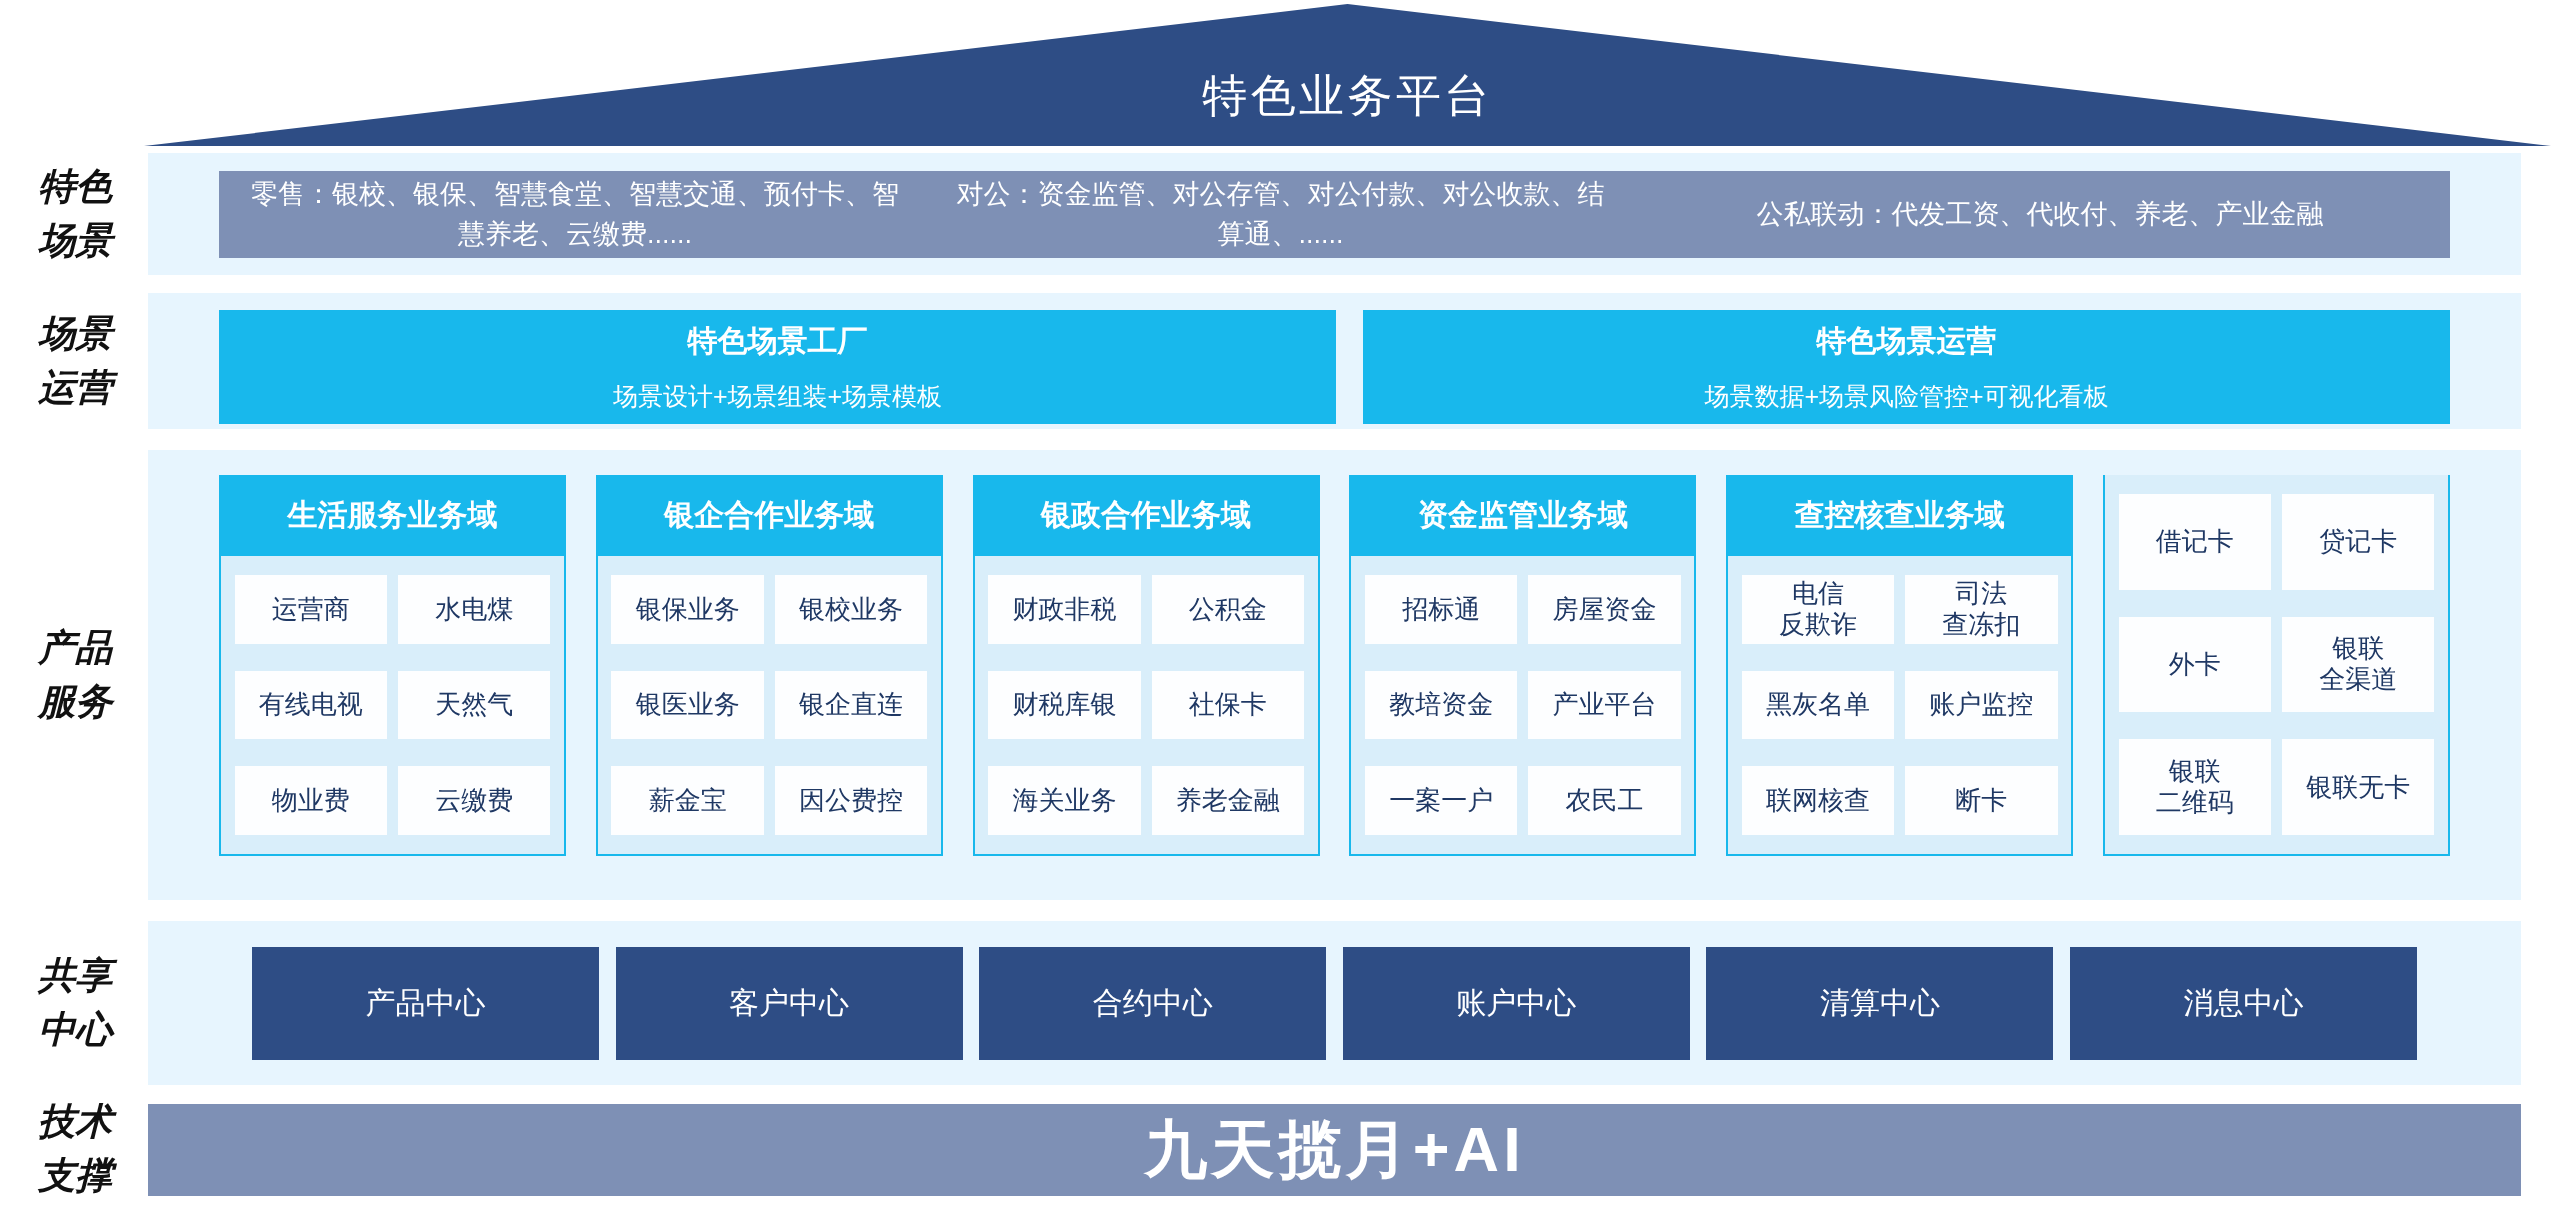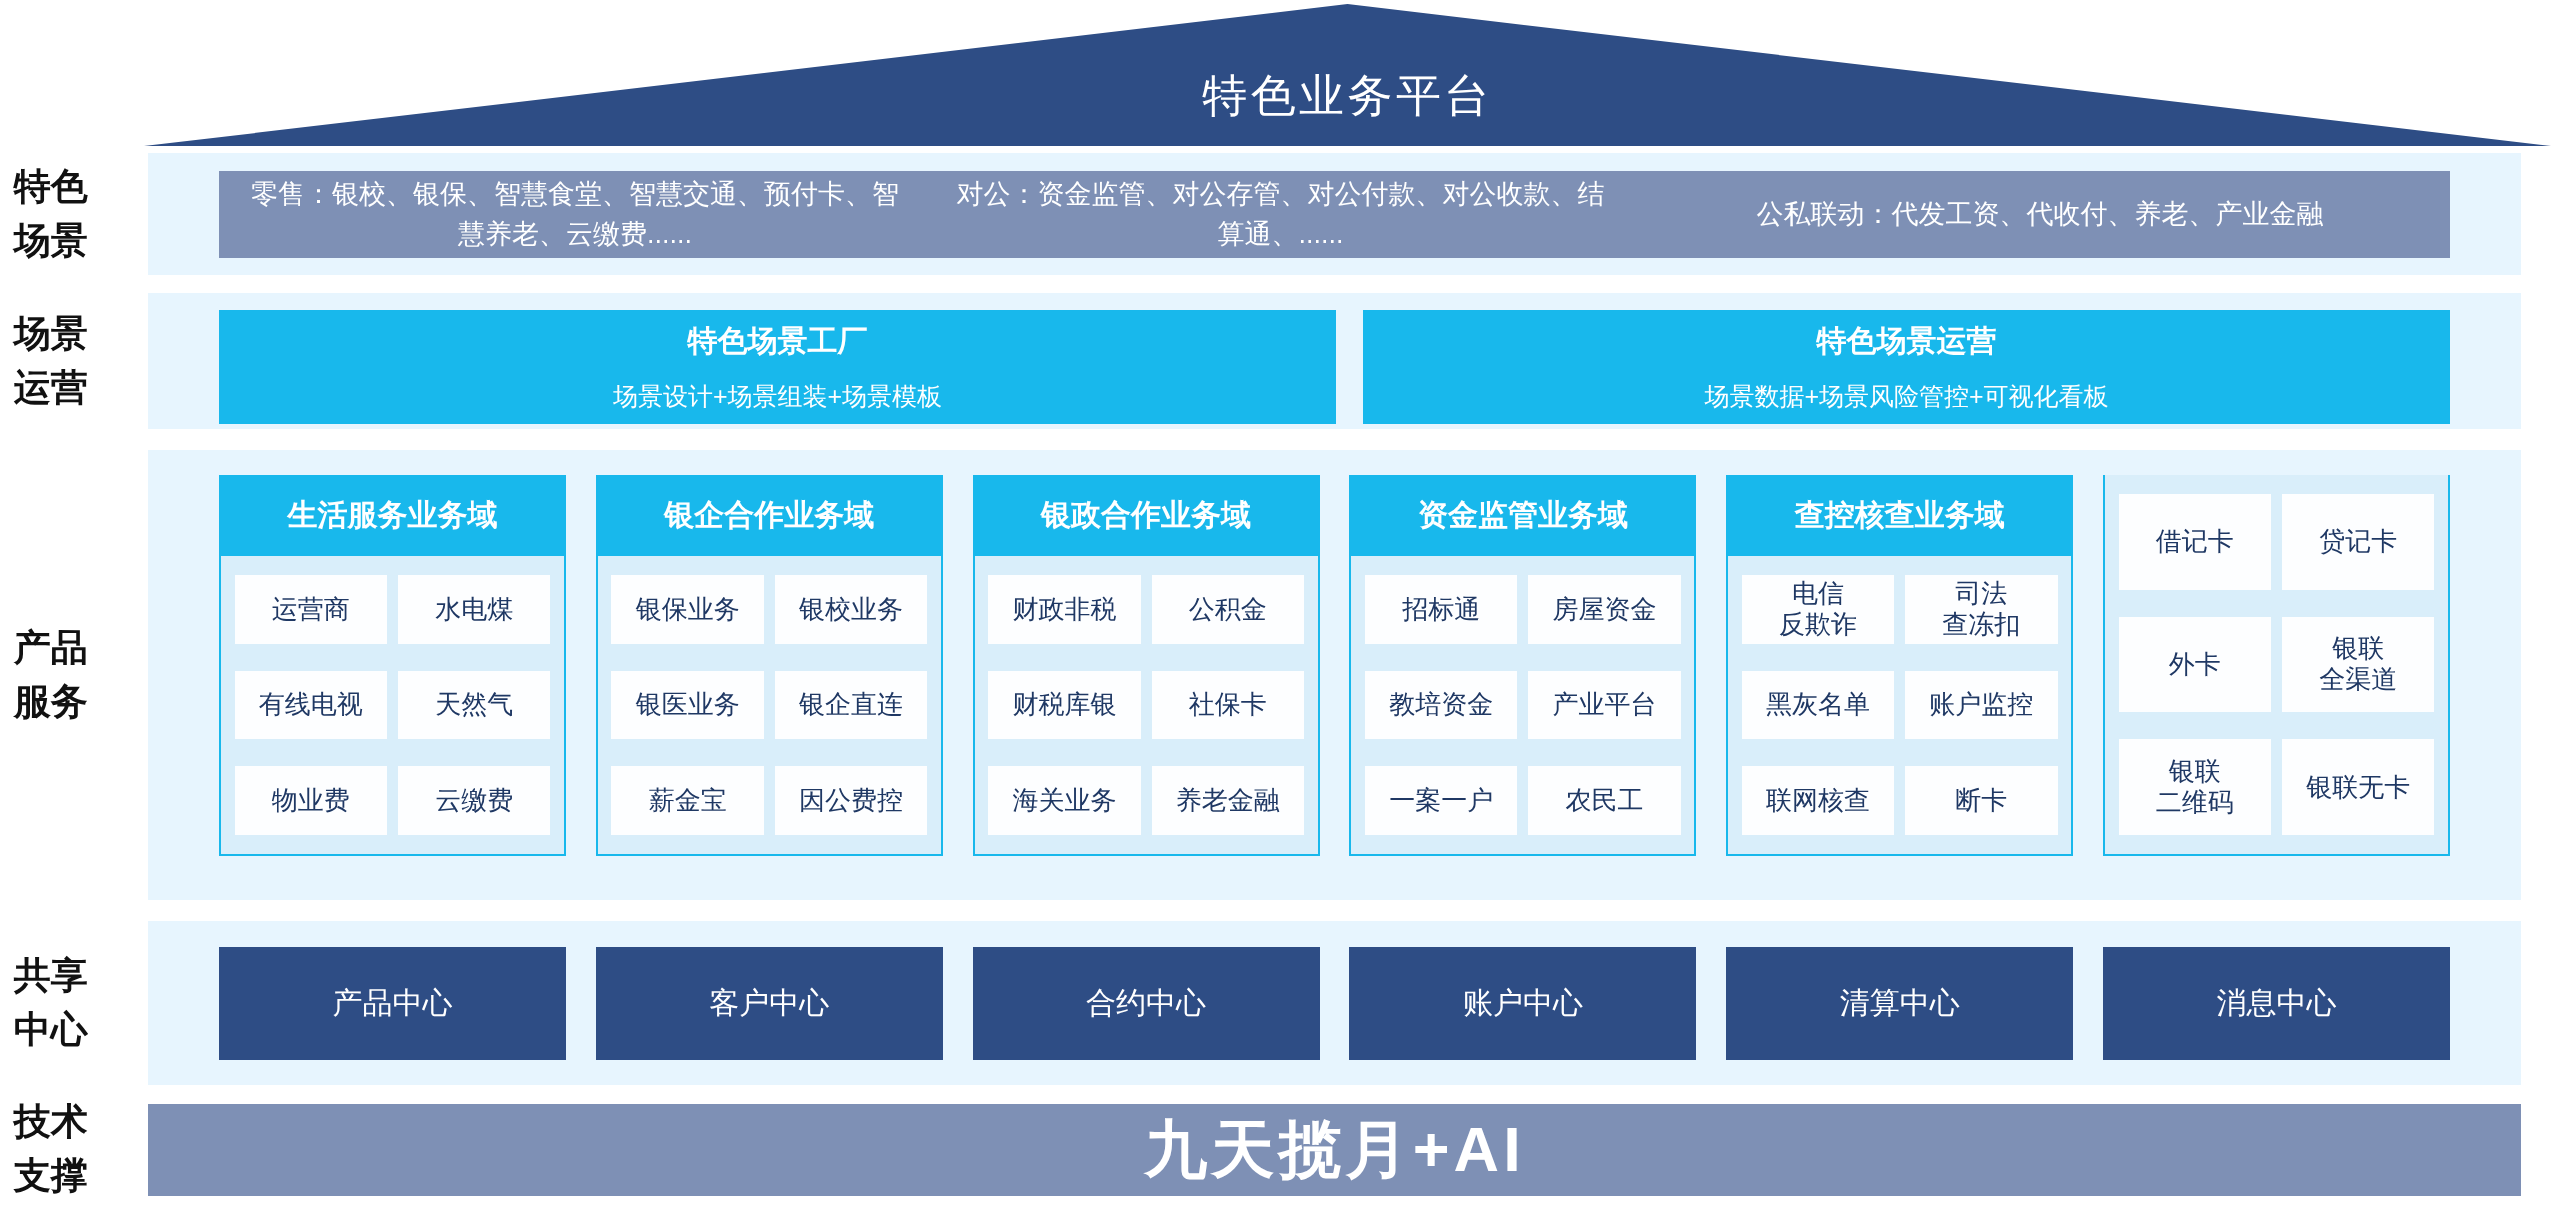--- a/index.html
+++ b/index.html
@@ -25,24 +25,25 @@
     clip-path:polygon(50% 0,100% 100%,0 100%);
     display:flex;align-items:center;justify-content:center;
   }
   .roof-title{
     color:#fff;font-size:45px;font-weight:normal;letter-spacing:3.4px;
     padding-top:41px;
   }
 
   
   .side-label{
-    position:absolute;left:13.7px;width:123px;
+    position:absolute;left:13.7px;width:123px;text-align:center;
     transform:translateY(-50%);
     font-size:37px;font-weight:bold;color:#111;line-height:1.45;
     white-space:pre-line;
+    font-style:italic;
   }
 
   
   .band{position:absolute;left:148px;width:2373px;background:var(--band);}
 
   
   .band-scenarios{top:153px;height:122px;display:flex;align-items:center;
     padding:0 71px;justify-content:space-between;}
   .scenario-box{
     height:87px;background:var(--slate);color:#fff;
@@ -81,21 +82,21 @@
     gap:27px 11px;padding:19px 13.7px;
   }
   .prod-cell{
     background:var(--cell);color:var(--celltext);
     display:flex;align-items:center;justify-content:center;text-align:center;
     font-size:26px;line-height:1.2;white-space:pre-line;
   }
 
   
   .band-centers{top:921px;height:164px;display:flex;align-items:center;
-    padding:0 71px;justify-content:space-between;}
+    padding:0 104px;justify-content:space-between;}
   .center-box{
     width:347px;height:113px;background:var(--navy);color:#fff;
     display:flex;align-items:center;justify-content:center;font-size:30px;
   }
 
   
   .tech-bar{
     position:absolute;left:148px;top:1104px;width:2373px;height:92px;
     background:var(--bar);color:#fff;
     display:flex;align-items:center;justify-content:center;

